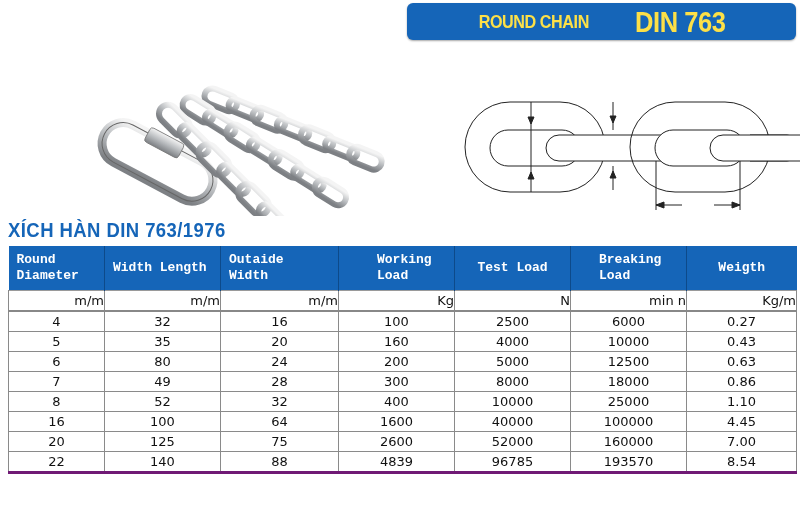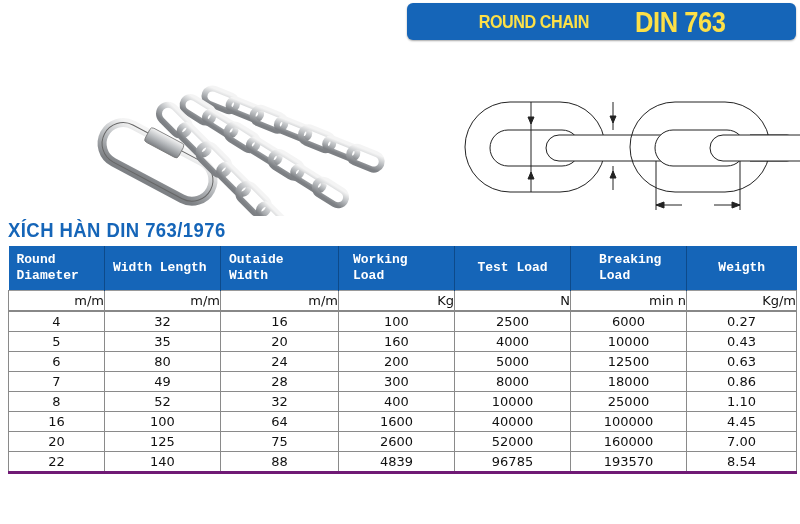--- a/index.html
+++ b/index.html
@@ -131,21 +131,21 @@
     <col style="width:116px">
       <col style="width:116px">
       <col style="width:116px">
       <col style="width:110px">
   </colgroup>
   <thead>
     <tr>
       <th class="left"><span>Round</span><br><span>Diameter</span></th>
       <th class="left"><span>Width Length</span></th>
       <th class="left" style=""><span>Outaide</span><br><span>Width</span></th>
-      <th class="left" style="padding-left:14px"><span>Working</span><br><span>Load</span></th>
+      <th class="left" style="padding-left:38px"><span>Working</span><br><span>Load</span></th>
       <th class="center"><span>Test Load</span></th>
       <th class="left" style="padding-left:28px"><span>Breaking</span><br><span>Load</span></th>
       <th class="center"><span>Weigth</span></th>
     </tr>
   </thead>
   <tbody id="tbody">
     <tr class="units">
       <td>m/m</td>
       <td>m/m</td>
       <td>m/m</td>

